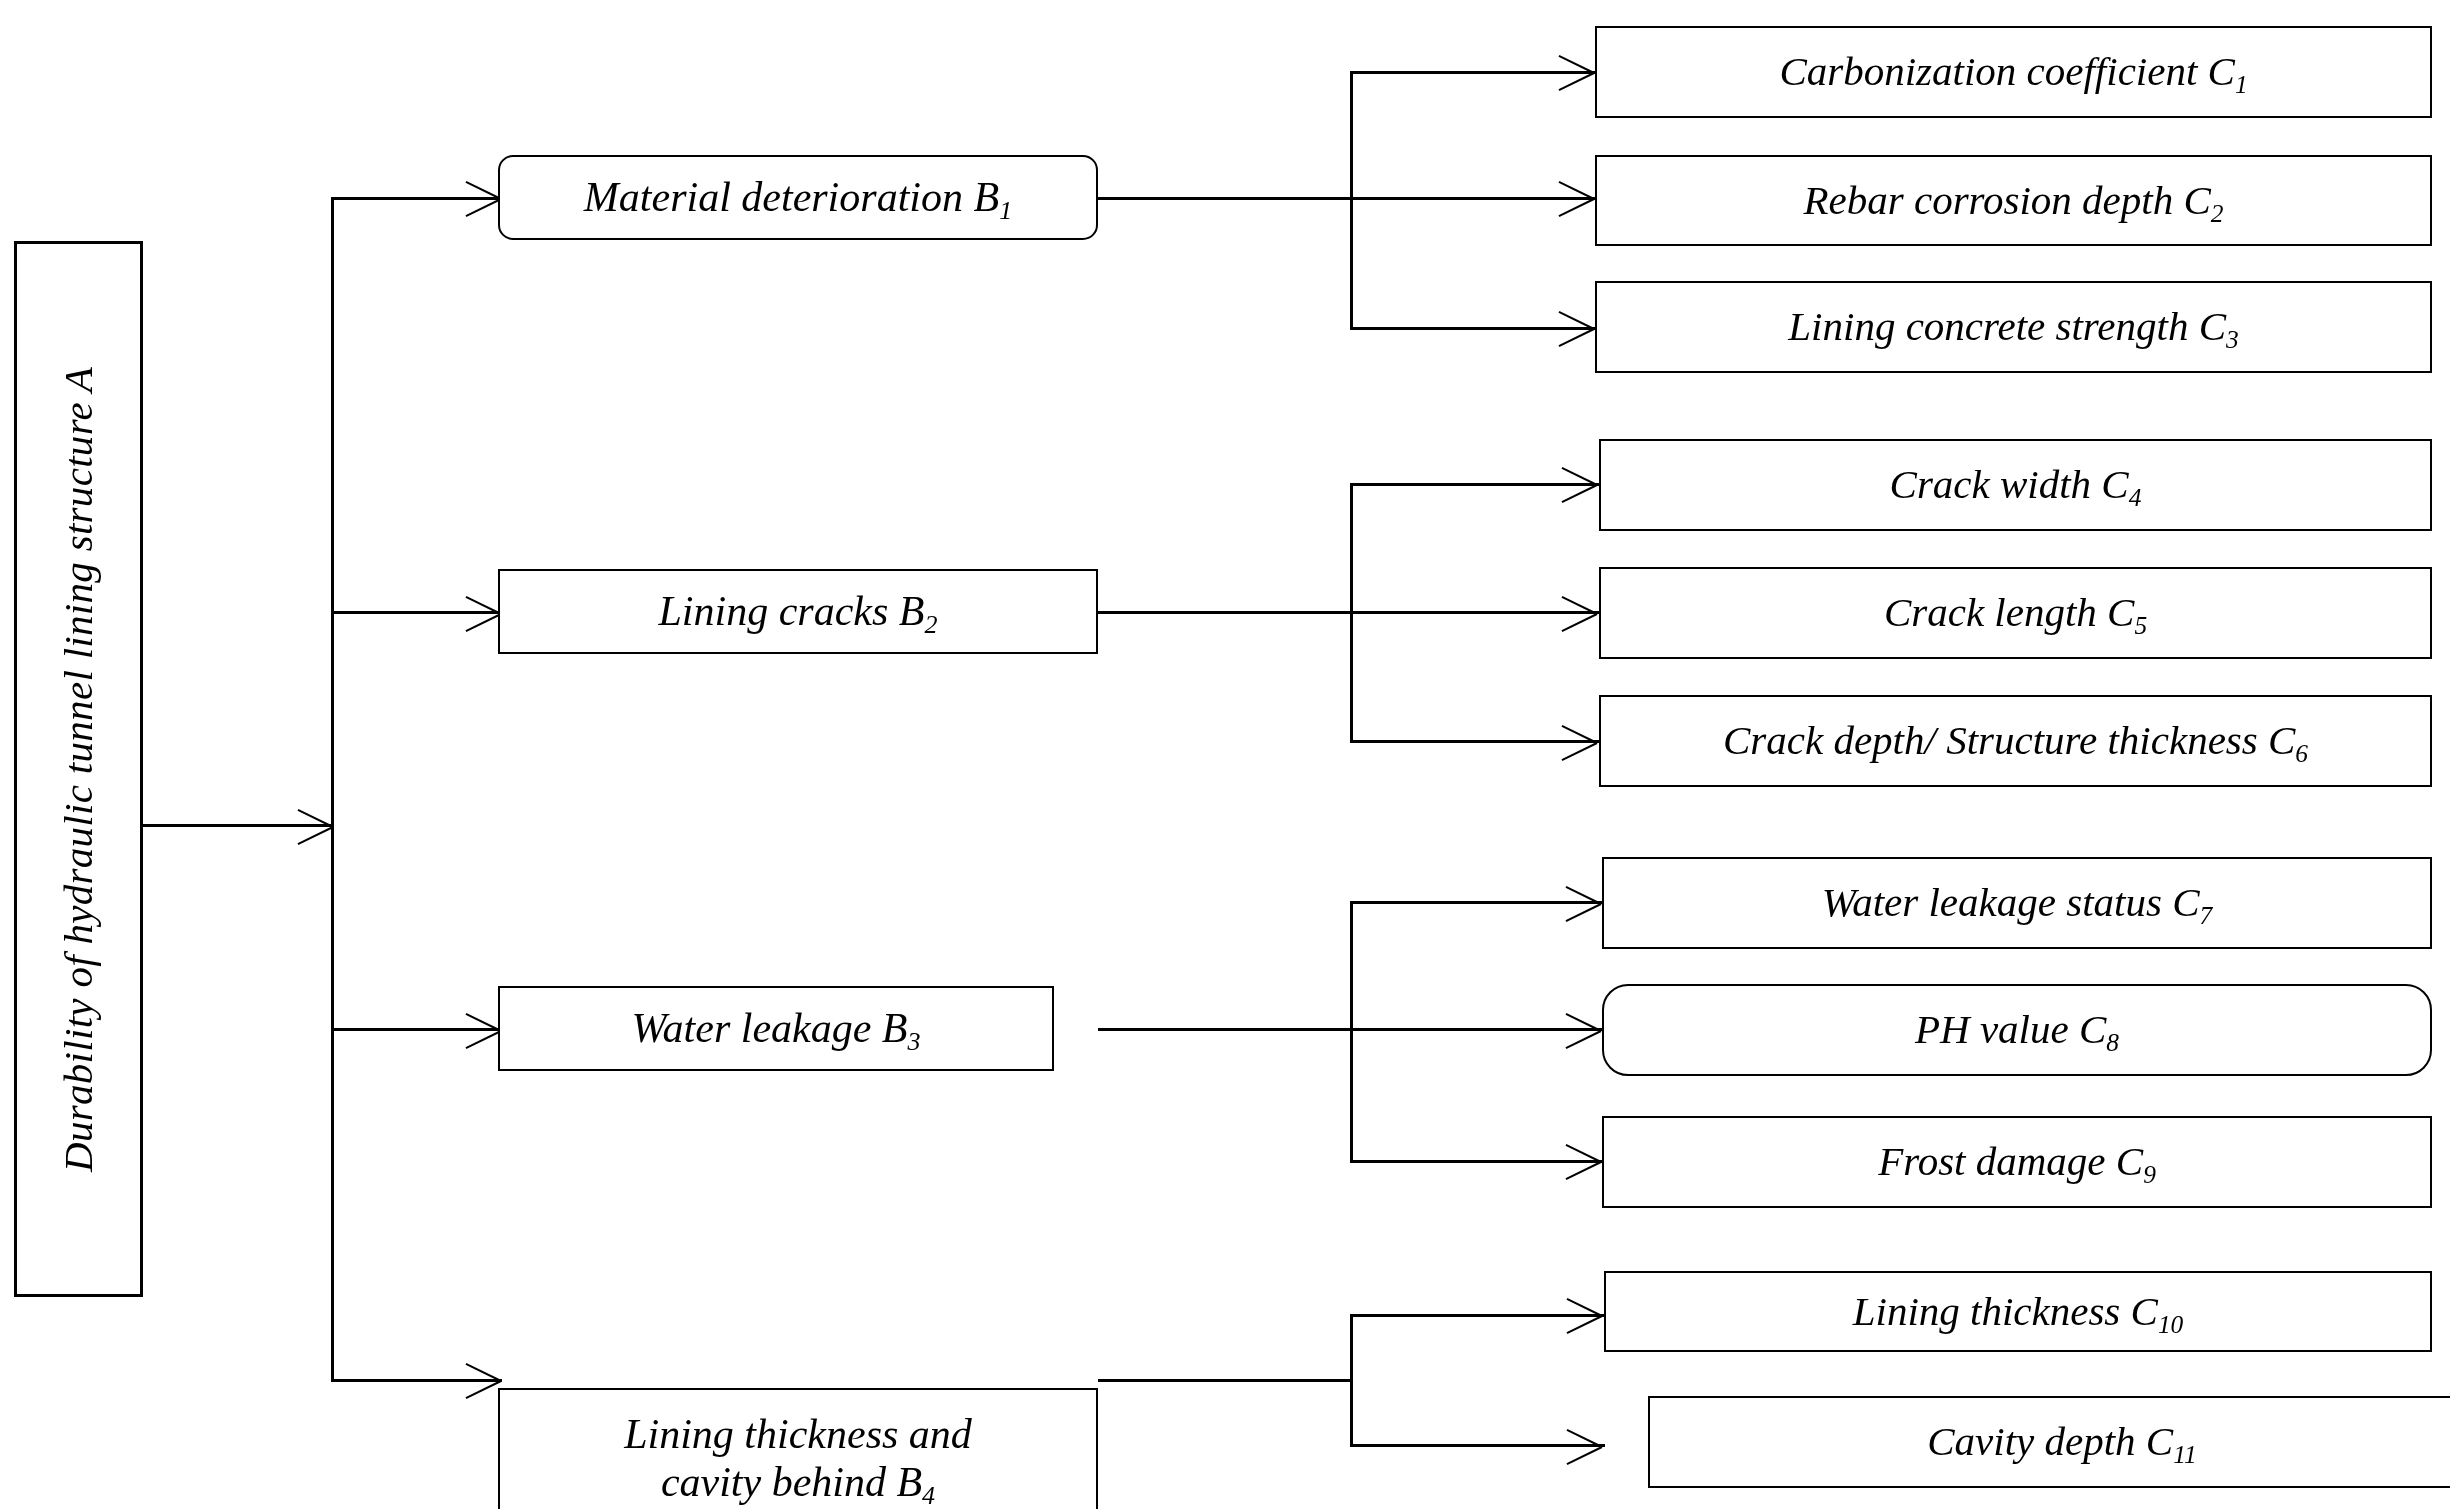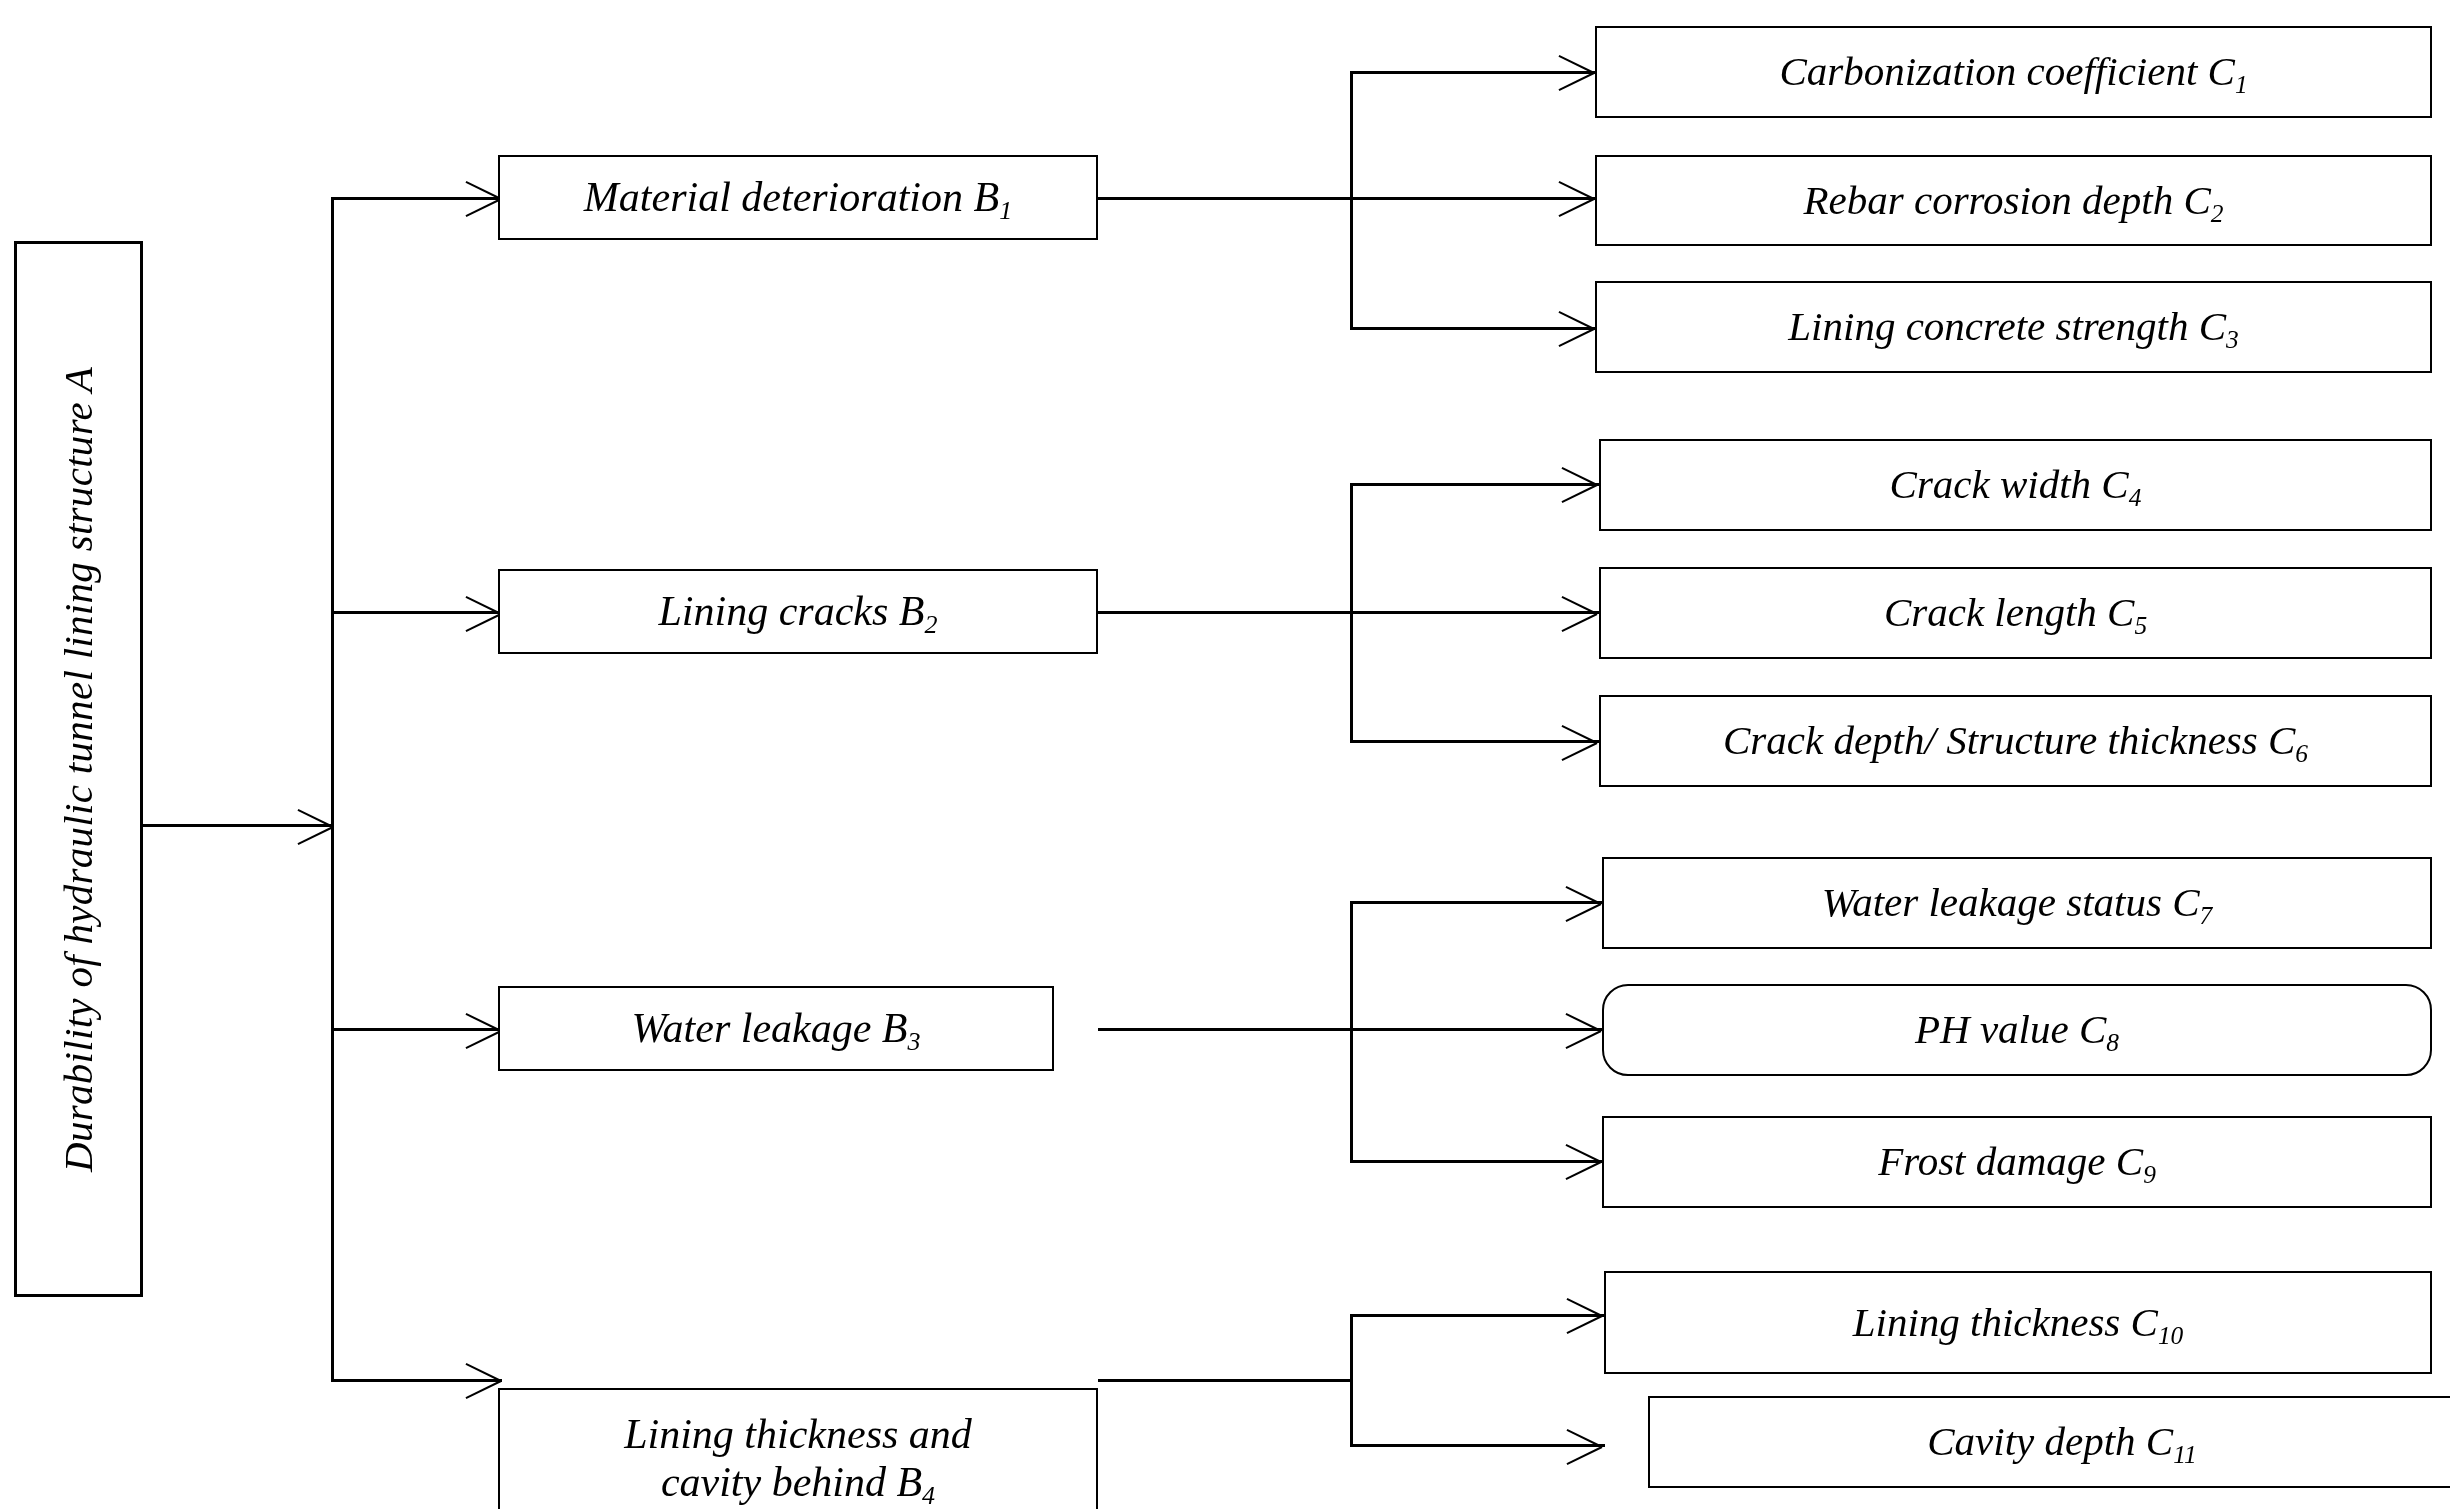--- a/index.html
+++ b/index.html
@@ -69,21 +69,21 @@
 
   <div class="hline" style="left:331px; top:611px; width:171px;"></div>
   <div class="arrow" style="left:462px; top:594px;"></div>
 
   <div class="hline" style="left:331px; top:1028px; width:171px;"></div>
   <div class="arrow" style="left:462px; top:1011px;"></div>
 
   <div class="hline" style="left:331px; top:1379px; width:171px;"></div>
   <div class="arrow" style="left:462px; top:1361px;"></div>
 
-  <div class="box b-box" style="left:498px; top:155px; width:600px; height:85px;">
+  <div class="box b-box" style="left:498px; top:155px; width:600px; height:85px;border-radius:15px;">
     <span class="txt"><span>Material deterioration B</span><sub>1</sub></span>
   </div>
 
   <div class="box b-box" style="left:498px; top:569px; width:600px; height:85px;">
     <span class="txt"><span>Lining cracks B</span><sub>2</sub></span>
   </div>
 
   <div class="box b-box" style="left:498px; top:986px; width:556px; height:85px;">
     <span class="txt"><span>Water leakage B</span><sub>3</sub></span>
   </div>
@@ -169,21 +169,21 @@
   </div>
 
   <div class="box c-box" style="left:1602px; top:984px; width:830px; height:92px;border-radius:26px;">
     <span class="txt"><span>PH value C</span><sub>8</sub></span>
   </div>
 
   <div class="box c-box" style="left:1602px; top:1116px; width:830px; height:92px;">
     <span class="txt"><span>Frost damage C</span><sub>9</sub></span>
   </div>
 
-  <div class="box c-box" style="left:1604px; top:1271px; width:828px; height:103px;">
+  <div class="box c-box" style="left:1604px; top:1271px; width:828px; height:81px;">
     <span class="txt"><span>Lining thickness C</span><sub>10</sub></span>
   </div>
 
   <div class="box c-box" style="left:1604px; top:1396px; width:828px; height:92px;margin-left:44px;">
     <span class="txt"><span>Cavity depth C</span><sub>11</sub></span>
   </div>
 
 </div>
 
 

